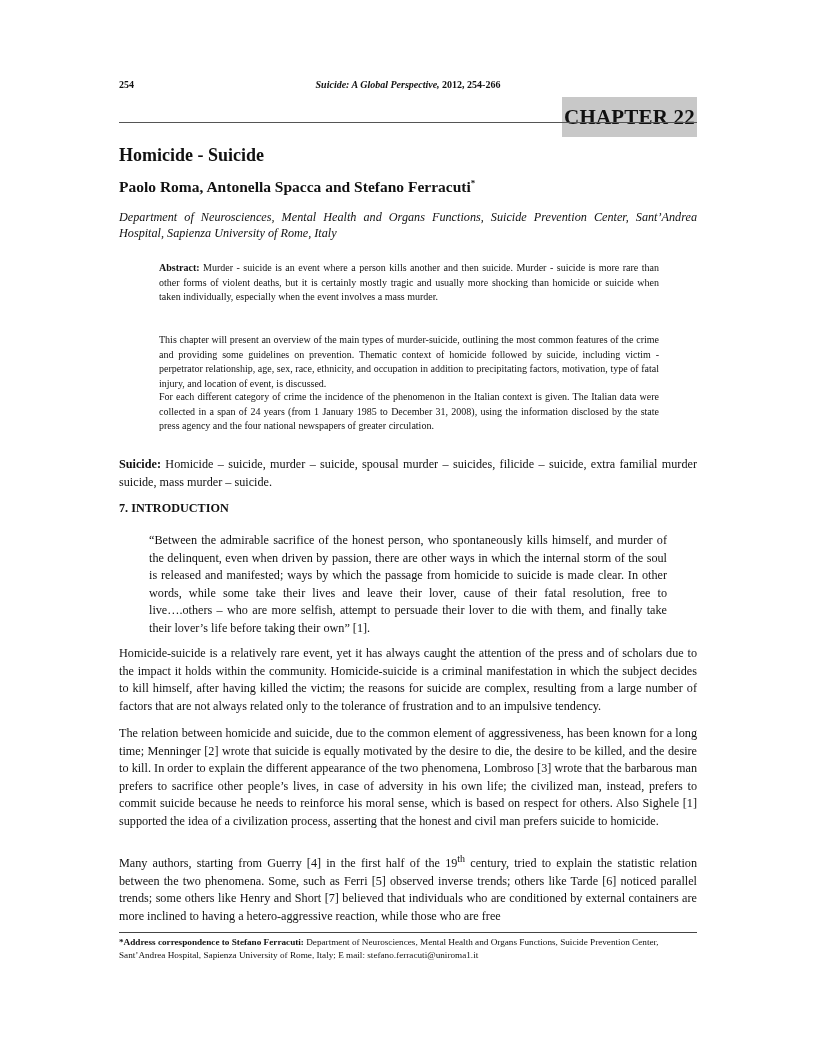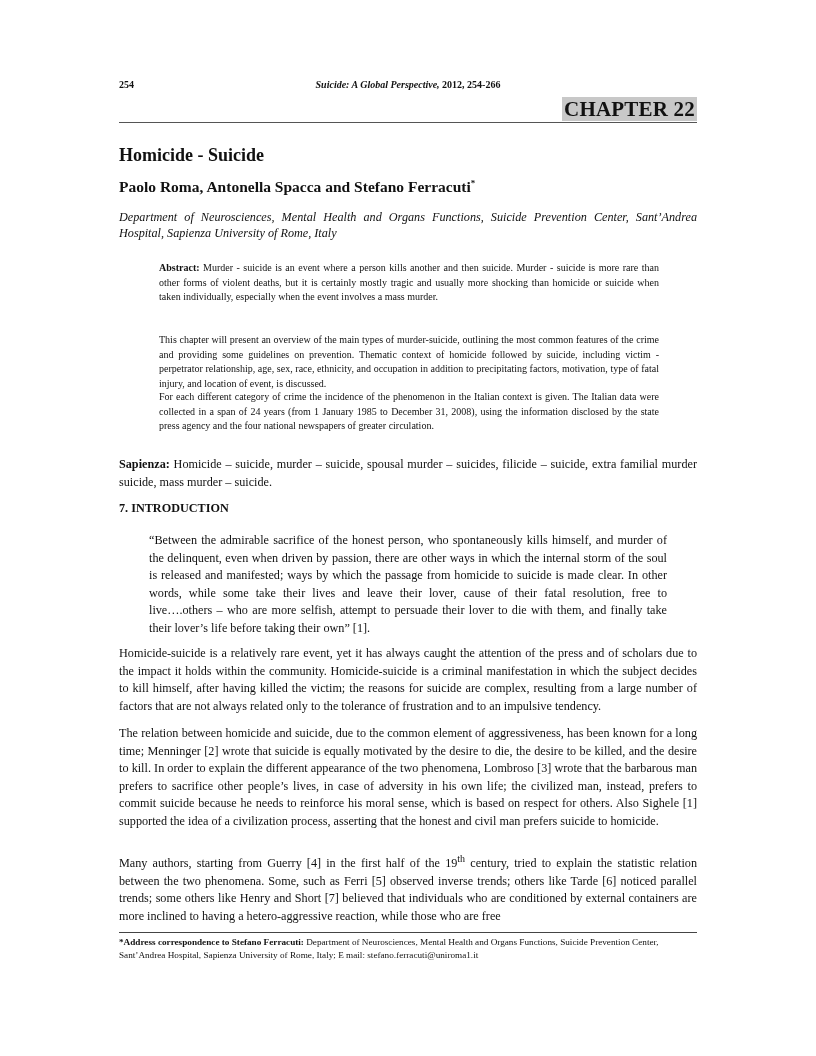--- a/index.html
+++ b/index.html
@@ -5,21 +5,21 @@
   html, body { margin: 0; padding: 0; background: #ffffff; }
   body { width: 816px; height: 1056px; position: relative; overflow: hidden;
          font-family: "Liberation Serif", serif; color: #111; }
   .page { position: absolute; left: 119px; top: 0; width: 578px; }
   .running-head { position: absolute; top: 79px; left: 0; width: 578px; font-size: 10px; font-weight: bold; }
   .running-head .pnum { position: absolute; left: 0; }
   .running-head .journal { position: absolute; left: 0; width: 578px; text-align: center; font-style: italic; }
   .running-head .journal .rest { font-style: normal; margin-top: 35px; }
   .chapter-wrap { position: absolute; top: 97px; left: 0; width: 578px; text-align: right; }
   .chapter { display: inline-block; background: #c8c8c8; font-weight: bold; font-size: 21px;
-             line-height: 24px; padding: 0 2px; letter-spacing: 0.2px; }
+             line-height: 24px; padding: 8px 2px; letter-spacing: 0.2px; }
   .rule-top { position: absolute; top: 122px; left: 0; width: 578px; height: 0; border-top: 1.5px solid #555; }
   .title { position: absolute; top: 145px; left: 0; font-size: 18px; font-weight: bold; }
   .authors { position: absolute; top: 178px; left: 0; font-size: 15.5px; font-weight: bold; }
   .authors sup { font-size: 9px; }
   .affil { position: absolute; top: 209px; left: 0; width: 578px; font-size: 12.2px; font-style: italic;
            text-align: justify; line-height: 16px; }
   .abstract { position: absolute; left: 40px; width: 500px; font-size: 10px; line-height: 14.5px; text-align: justify; }
   .abs1 { top: 261px; } .abs2 { top: 333px; } .abs3 { top: 390px; }
   .keywords { position: absolute; top: 455px; left: 0; width: 578px; font-size: 12.2px; line-height: 18px; text-align: justify; }
   .h1 { position: absolute; top: 501px; left: 0; font-size: 12.2px; font-weight: bold; }
@@ -51,21 +51,21 @@
   <div class="title">Homicide - Suicide</div>
 
   <div class="authors"><span>Paolo Roma, Antonella Spacca and Stefano Ferracuti</span><sup>*</sup></div>
 
   <div class="affil justify-last">Department of Neurosciences, Mental Health and Organs Functions, Suicide Prevention Center, Sant’Andrea Hospital, Sapienza University of Rome, Italy</div>
 
   <div class="abstract abs1 justify-last"><b>Abstract:</b><span> Murder - suicide is an event where a person kills another and then suicide. Murder - suicide is more rare than other forms of violent deaths, but it is certainly mostly tragic and usually more shocking than homicide or suicide when taken individually, especially when the event involves a mass murder.</span></div>
   <div class="abstract abs2 justify-last">This chapter will present an overview of the main types of murder-suicide, outlining the most common features of the crime and providing some guidelines on prevention. Thematic context of homicide followed by suicide, including victim - perpetrator relationship, age, sex, race, ethnicity, and occupation in addition to precipitating factors, motivation, type of fatal injury, and location of event, is discussed.</div>
   <div class="abstract abs3 justify-last">For each different category of crime the incidence of the phenomenon in the Italian context is given. The Italian data were collected in a span of 24 years (from 1 January 1985 to December 31, 2008), using the information disclosed by the state press agency and the four national newspapers of greater circulation.</div>
 
-  <div class="keywords justify-last"><b>Sapienza:</b><span> Homicide – suicide, murder – suicide, spousal murder – suicides, filicide – suicide, extra familial murder suicide, mass murder – suicide.</span></div>
+  <div class="keywords justify-last"><b>Suicide:</b><span> Homicide – suicide, murder – suicide, spousal murder – suicides, filicide – suicide, extra familial murder suicide, mass murder – suicide.</span></div>
 
   <div class="h1">7. INTRODUCTION</div>
 
   <div class="quote justify-last">“Between the admirable sacrifice of the honest person, who spontaneously kills himself, and murder of the delinquent, even when driven by passion, there are other ways in which the internal storm of the soul is released and manifested; ways by which the passage from homicide to suicide is made clear. In other words, while some take their lives and leave their lover, cause of their fatal resolution, free to live….others – who are more selfish, attempt to persuade their lover to die with them, and finally take their lover’s life before taking their own” [1].</div>
 
   <div class="para p1 justify-last">Homicide-suicide is a relatively rare event, yet it has always caught the attention of the press and of scholars due to the impact it holds within the community. Homicide-suicide is a criminal manifestation in which the subject decides to kill himself, after having killed the victim; the reasons for suicide are complex, resulting from a large number of factors that are not always related only to the tolerance of frustration and to an impulsive tendency.</div>
   <div class="para p2 justify-last">The relation between homicide and suicide, due to the common element of aggressiveness, has been known for a long time; Menninger [2] wrote that suicide is equally motivated by the desire to die, the desire to be killed, and the desire to kill. In order to explain the different appearance of the two phenomena, Lombroso [3] wrote that the barbarous man prefers to sacrifice other people’s lives, in case of adversity in his own life; the civilized man, instead, prefers to commit suicide because he needs to reinforce his moral sense, which is based on respect for others. Also Sighele [1] supported the idea of a civilization process, asserting that the honest and civil man prefers suicide to homicide.</div>
   <div class="para p3"><span>Many authors, starting from Guerry [4] in the first half of the 19</span><sup>th</sup><span> century, tried to explain the statistic relation between the two phenomena. Some, such as Ferri [5] observed inverse trends; others like Tarde [6] noticed parallel trends; some others like Henry and Short [7] believed that individuals who are conditioned by external containers are more inclined to having a hetero-aggressive reaction, while those who are free</span></div>
 
   <div class="rule-foot"></div>

